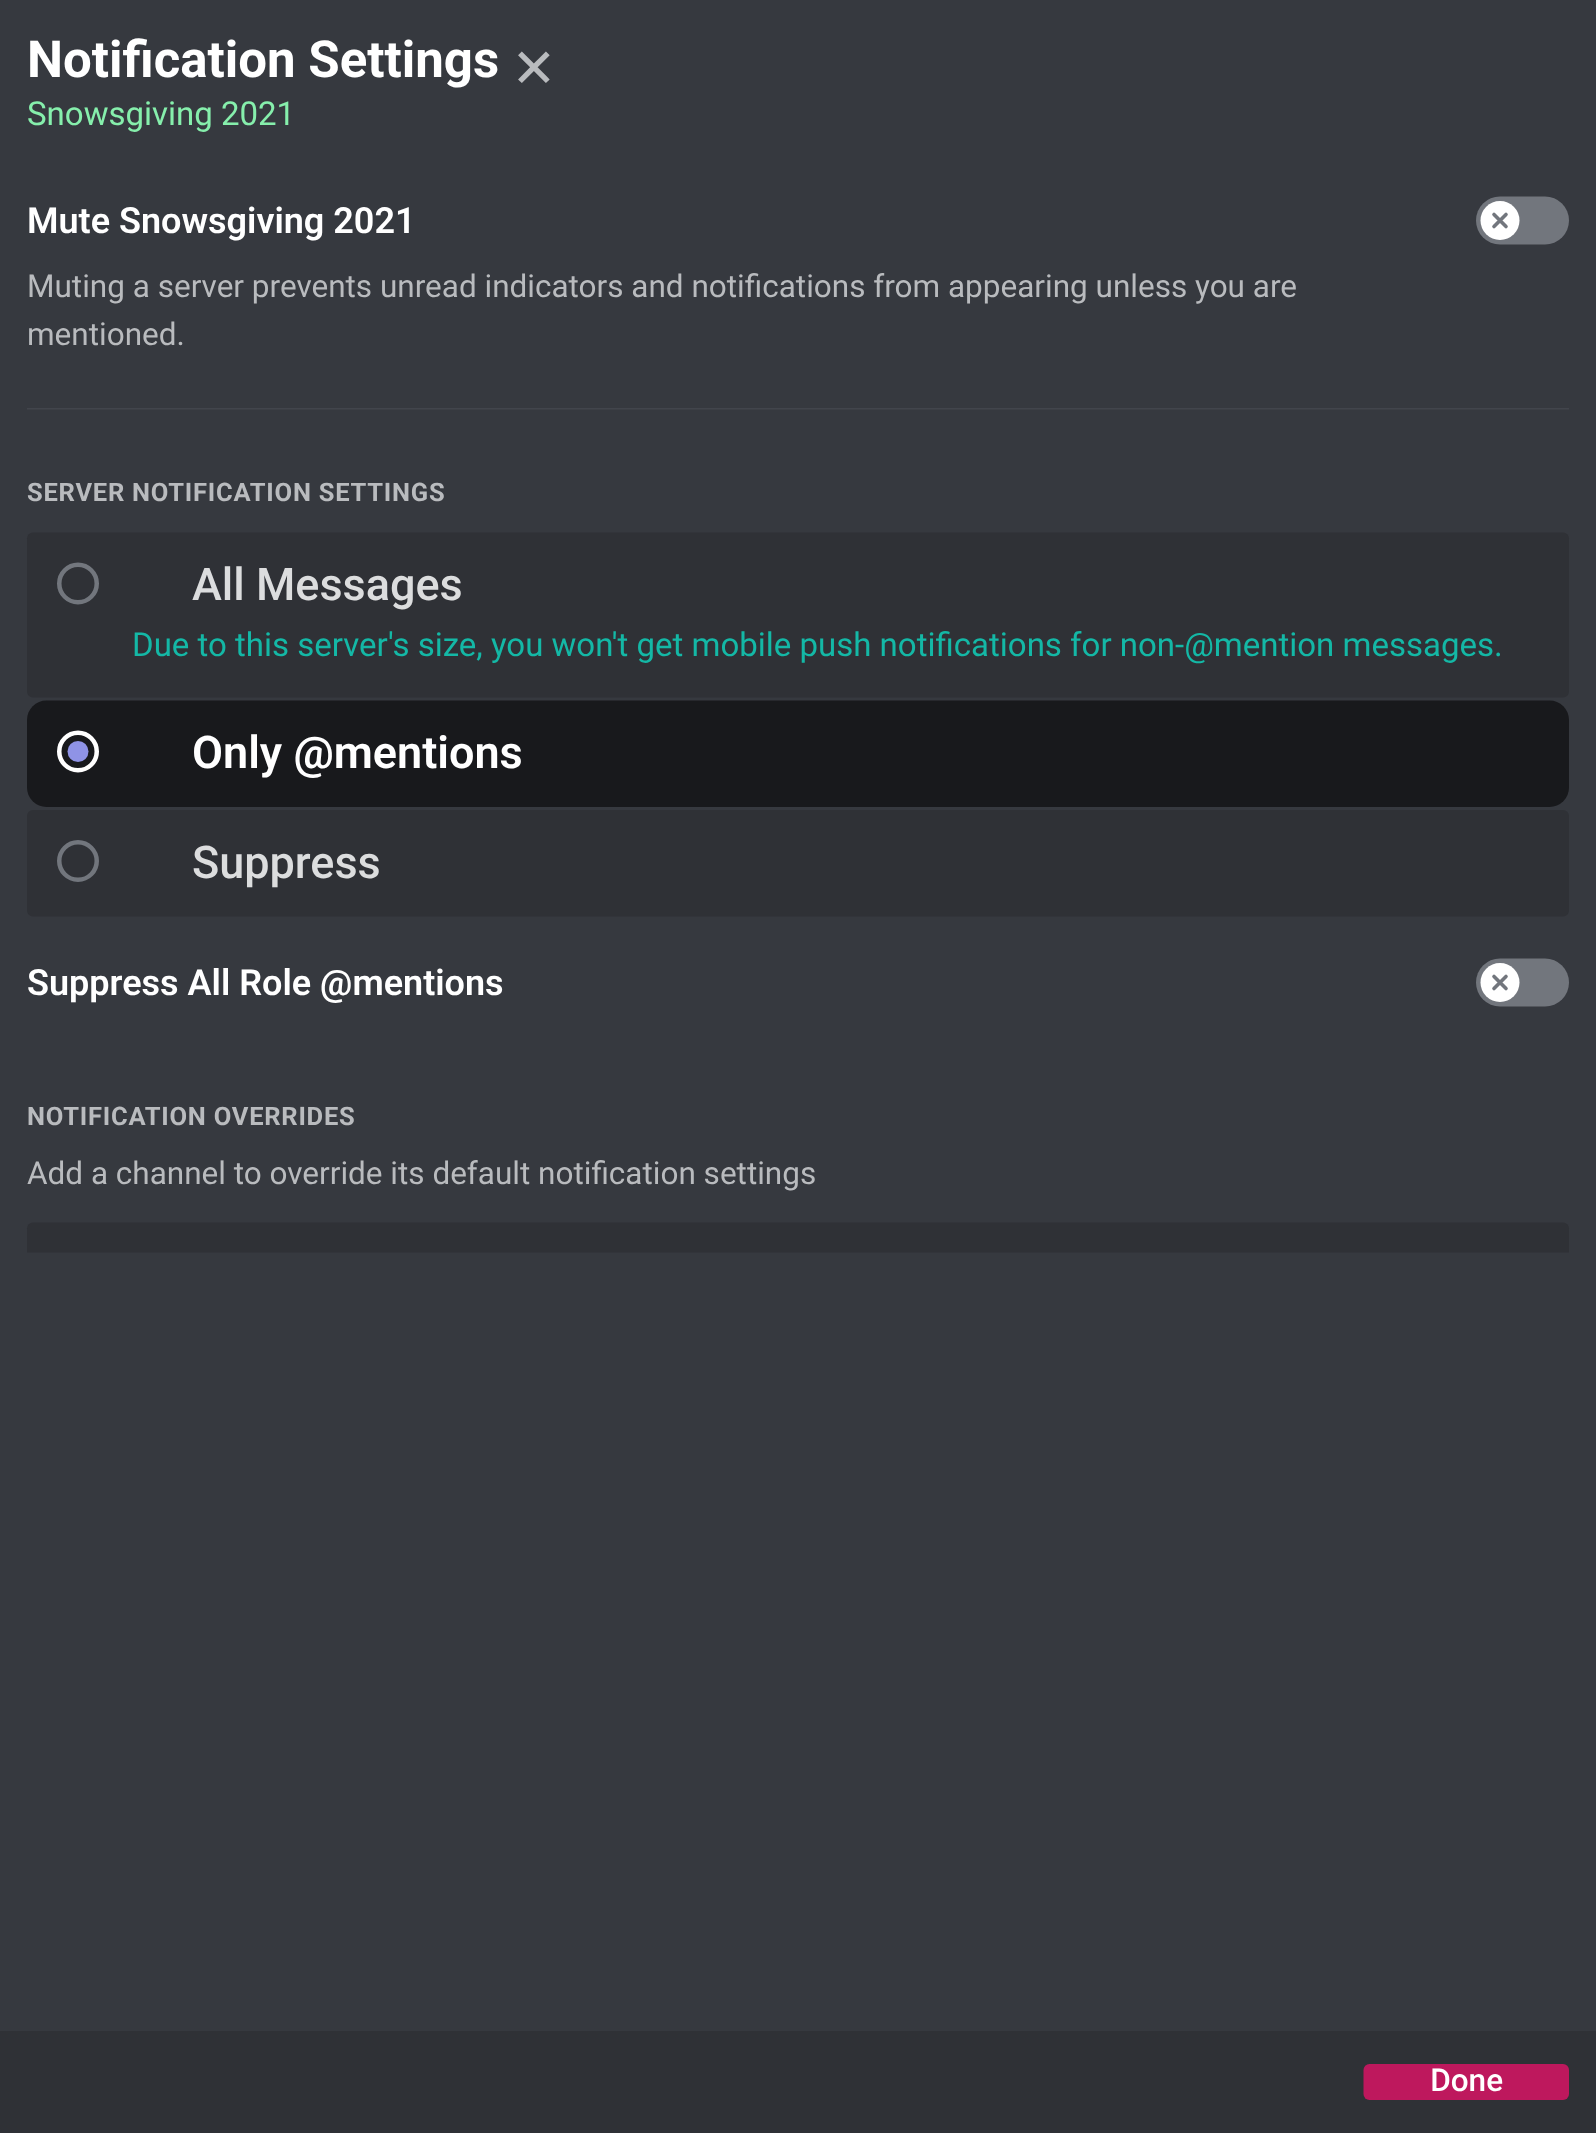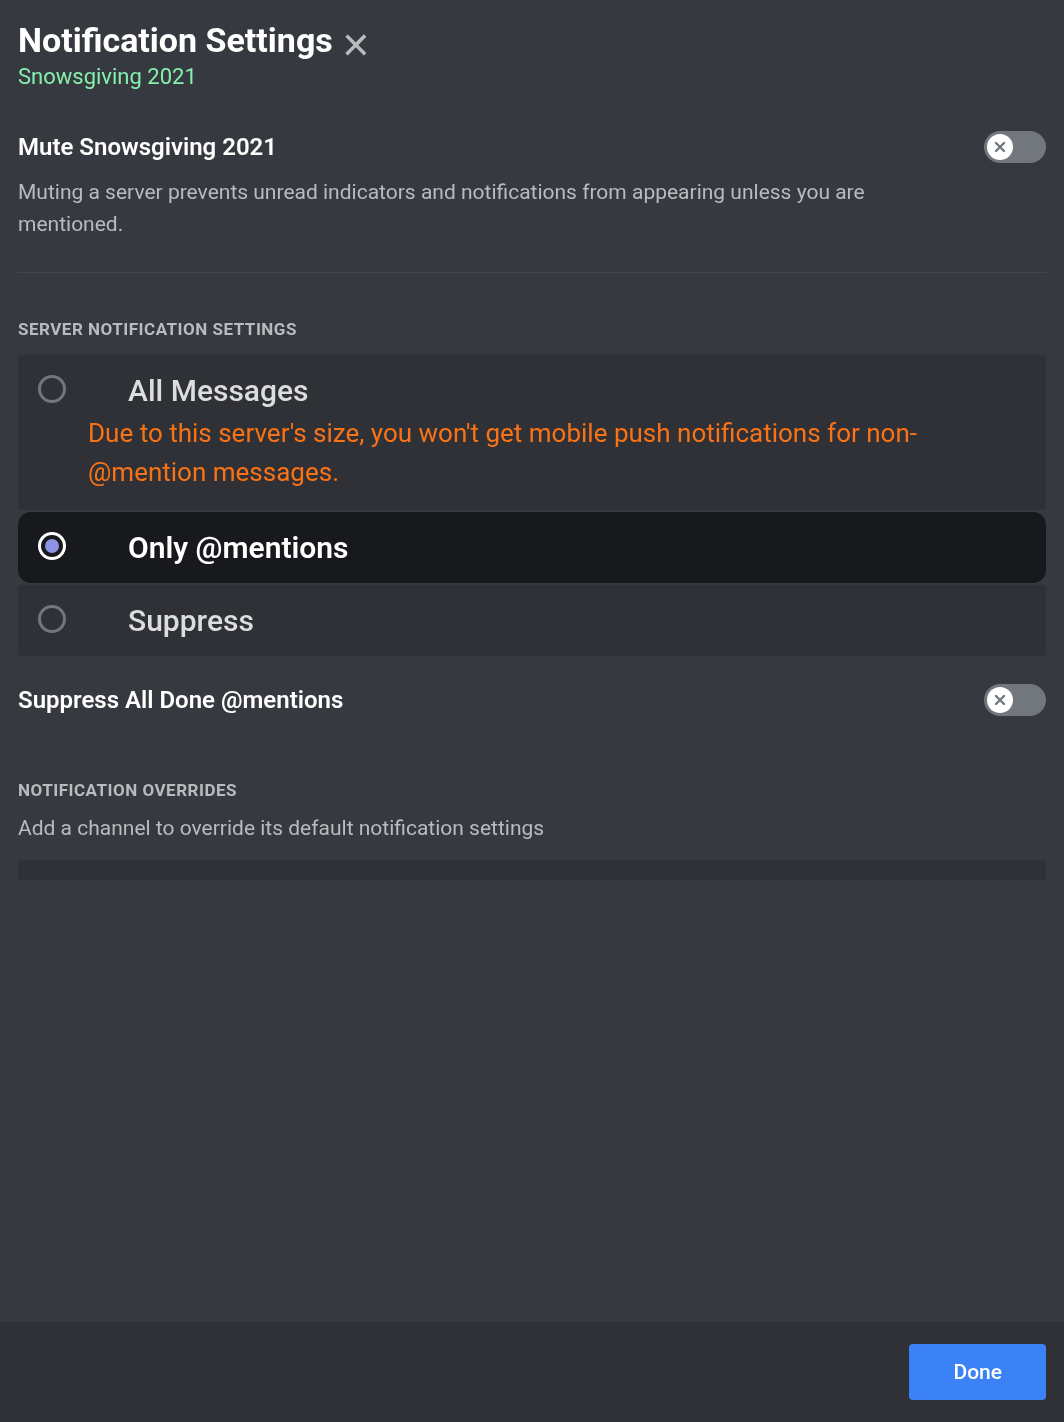--- a/index.html
+++ b/index.html
@@ -170,22 +170,22 @@
       color: #dcddde;
       font-size: 30px;
       font-weight: 500;
       margin-left: 40px;
     }
     .radio-option.selected .radio-label {
       color: #ffffff;
       font-weight: 600;
     }
     .radio-desc {
-      color: #f97316;
-      font-size: 26px;
+      color: #14b8a6;
+      font-size: 22px;
       line-height: 1.5;
       margin-top: 6px;
     }
     .toggle-row {
       padding: 28px 0;
       display: flex;
       justify-content: space-between;
       align-items: center;
     }
     .toggle-row-label {
@@ -216,24 +216,24 @@
       background: #2f3136;
       border-radius: 4px 4px 0 0;
     }
     .footer {
       background: #2f3136;
       padding: 22px 18px;
       display: flex;
       justify-content: flex-end;
     }
     .done-btn {
-      background: #3b82f6;
+      background: #be185d;
       color: #ffffff;
       border: none;
-      padding: 16px 44px;
+      padding: 0 44px;
       font-size: 21px;
       font-weight: 500;
       border-radius: 4px;
       cursor: pointer;
     }
   </style>
 </head>
 <body>
 
 <div class="modal">
@@ -285,21 +285,21 @@
       <div class="radio-option">
         <div class="radio-circle"></div>
         <div class="radio-content">
           <div class="radio-label">Suppress</div>
         </div>
       </div>
     </div>
 
 
     <div class="toggle-row">
-      <div class="toggle-row-label">Suppress All Done @mentions</div>
+      <div class="toggle-row-label">Suppress All Role @mentions</div>
       <div class="toggle off">
         <div class="toggle-knob">
           <svg viewBox="0 0 20 20">
               <path d="M5 5l10 10M15 5L5 15" stroke="#72767d" stroke-width="3" stroke-linecap="round"></path>
             </svg>
         </div>
       </div>
     </div>
 
 

